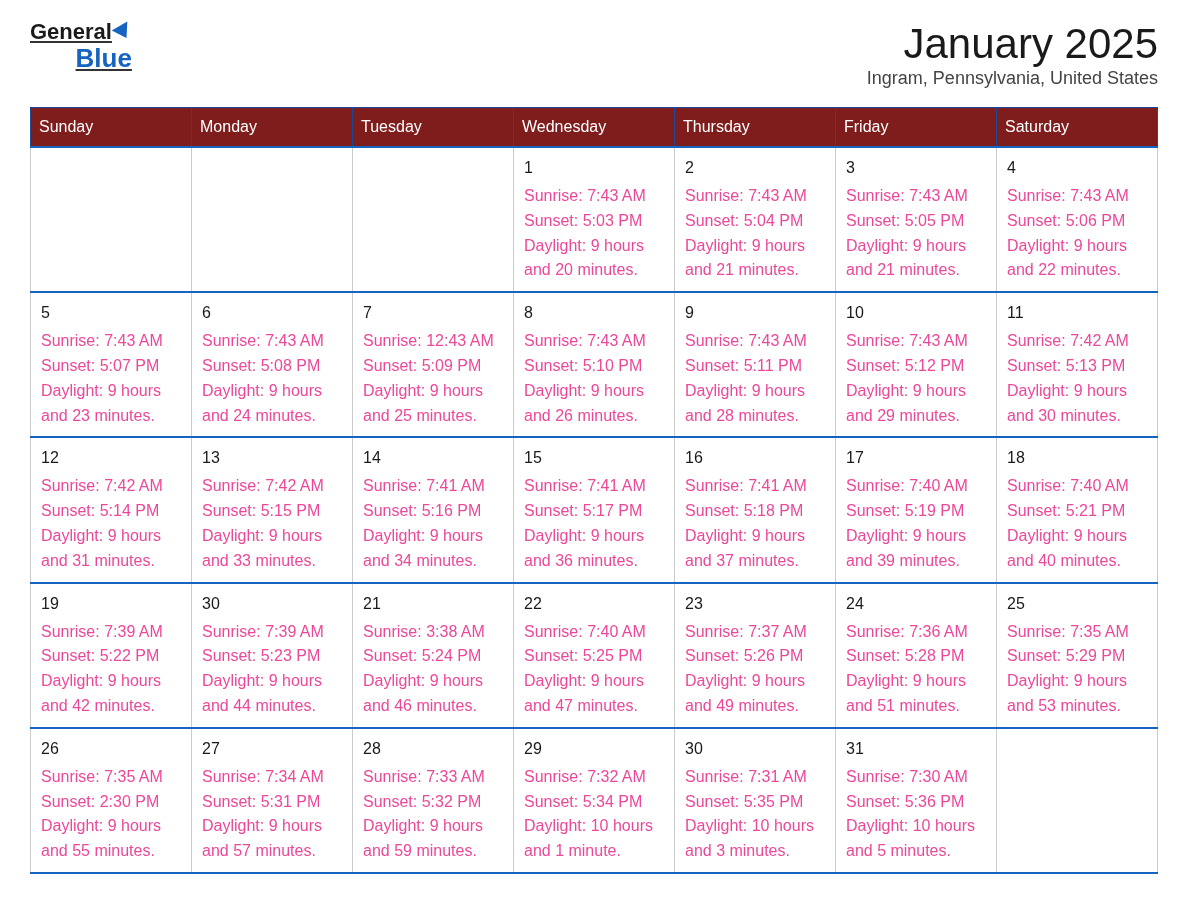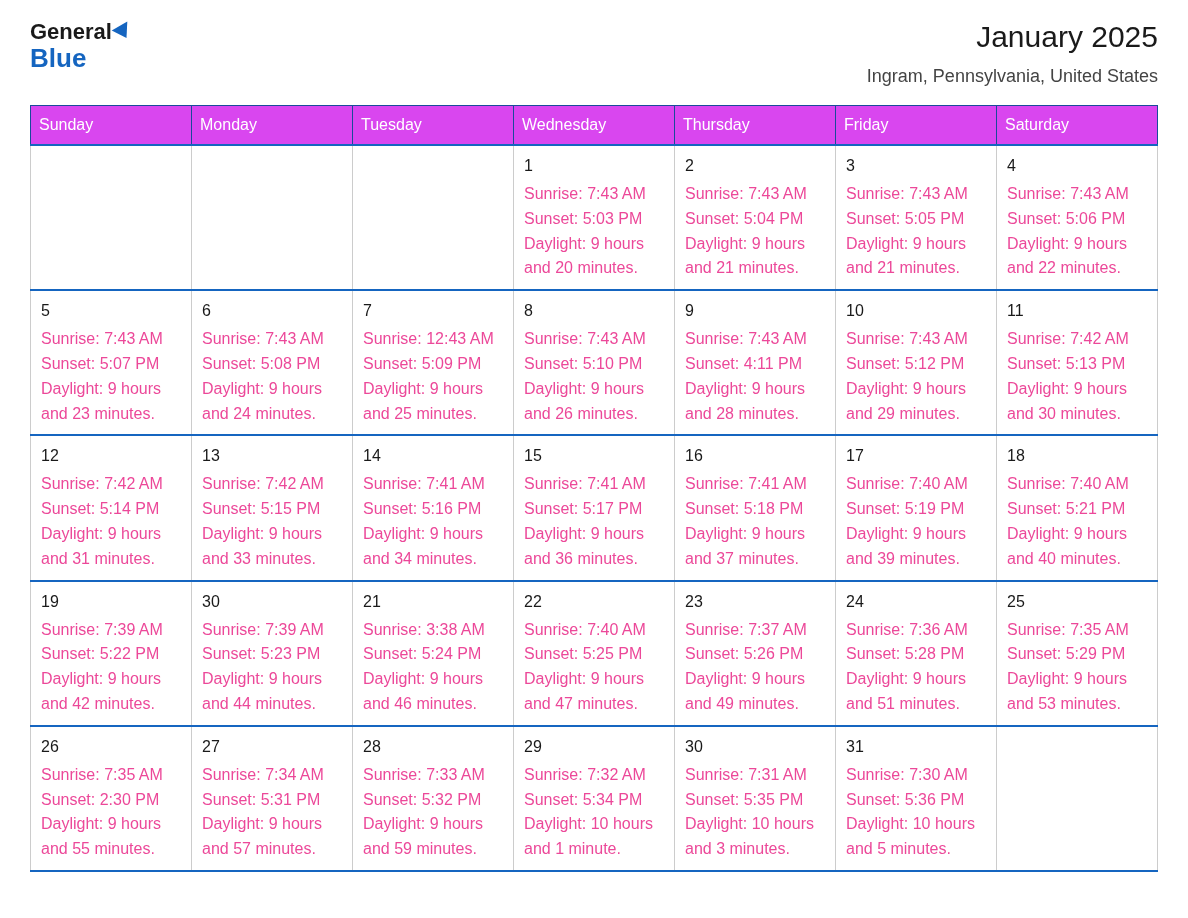--- a/index.html
+++ b/index.html
@@ -13,21 +13,22 @@
     }
     .header {
       display: flex;
       justify-content: space-between;
       align-items: flex-start;
       margin-bottom: 18px;
     }
     .logo {
       display: flex;
       flex-direction: column;
-      align-items: flex-start;
+      align-items: flex-end;
+      text-decoration: underline;
     }
     .logo-general {
       font-size: 22px;
       font-weight: bold;
       color: #1a1a1a;
       line-height: 1.1;
     }
     .logo-blue {
       font-size: 26px;
       font-weight: bold;
@@ -46,36 +47,36 @@
       transform: rotate(-30deg);
     }
     .logo-line {
       display: flex;
       align-items: center;
     }
     .title-section {
       text-align: right;
     }
     .calendar-title {
-      font-size: 30px;
+      font-size: 42px;
       font-weight: normal;
       color: #1a1a1a;
     }
     .calendar-subtitle {
       font-size: 18px;
       color: #444;
-      margin-top: 12px;
+      margin-top: 0;
     }
     .calendar-table {
       width: 100%;
       border-collapse: collapse;
       border: 1px solid #aaa;
     }
     .calendar-table th {
-      background-color: #d946ef;
+      background-color: #7f1d1d;
       color: #fff;
       padding: 10px 8px;
       font-size: 16px;
       font-weight: normal;
       text-align: left;
       border: 1px solid #1a4a9a;
     }
     .calendar-table td {
       vertical-align: top;
       padding: 8px 10px;
@@ -190,21 +191,21 @@
         <td>
           <span class="cell-day">8</span>
           <div class="cell-info">Sunrise: 7:43 AM
 Sunset: 5:10 PM
 Daylight: 9 hours
 and 26 minutes.</div>
         </td>
         <td>
           <span class="cell-day">9</span>
           <div class="cell-info">Sunrise: 7:43 AM
-Sunset: 4:11 PM
+Sunset: 5:11 PM
 Daylight: 9 hours
 and 28 minutes.</div>
         </td>
         <td>
           <span class="cell-day">10</span>
           <div class="cell-info">Sunrise: 7:43 AM
 Sunset: 5:12 PM
 Daylight: 9 hours
 and 29 minutes.</div>
         </td>

